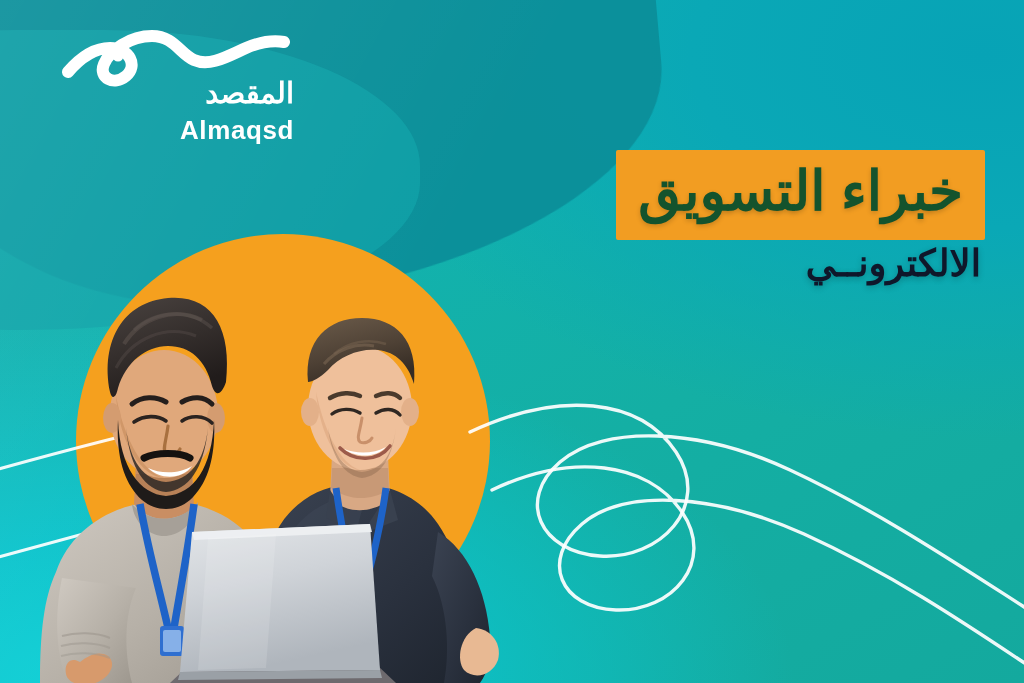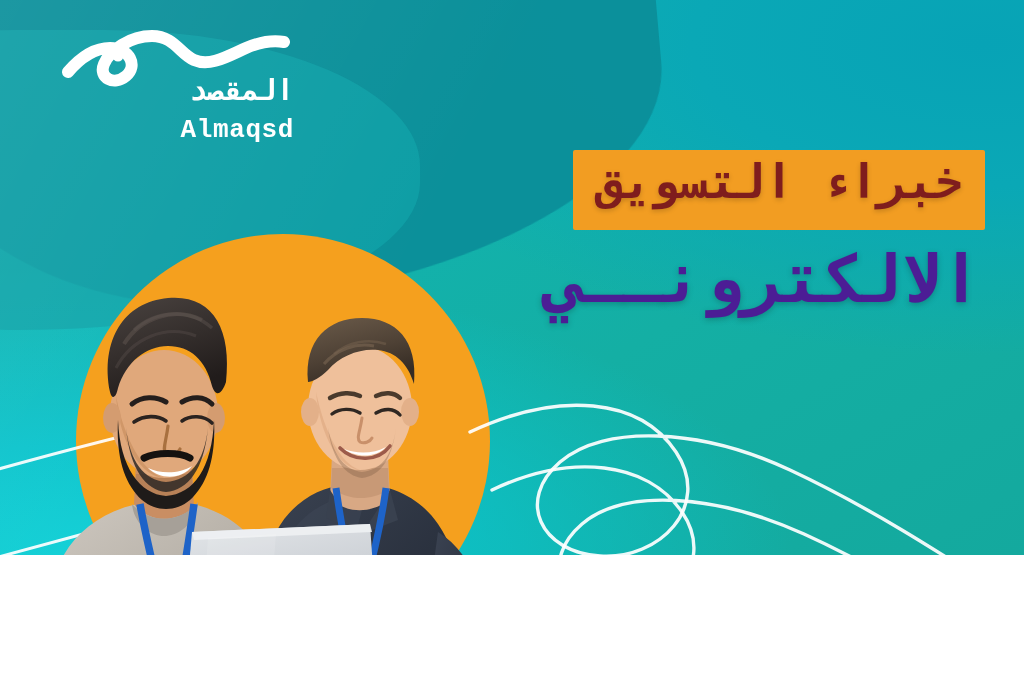--- a/index.html
+++ b/index.html
@@ -4,23 +4,23 @@
 <title>Almaqsd Marketing Banner</title>
 <style>
   html, body {
     margin: 0;
     padding: 0;
     background: #ffffff;
   }
   #banner {
     position: relative;
     width: 1024px;
-    height: 555px;
+    height: 683px;
     overflow: hidden;
-    font-family: Liberation Mono, monospace;
+    font-family: Liberation Sans, sans-serif;
     background: #0FB8B8;
     user-select: none;
   }
 
   
   .bg-base {
     position: absolute;
     inset: 0;
     background:
       radial-gradient(120% 90% at 8% 100%, #0FD0D6 0%, #0CC4CC 22%, rgba(12,196,204,0) 58%),
@@ -145,35 +145,34 @@
     direction: rtl;
   }
   .headline-band {
     display: inline-block;
     background: #F29D22;
     padding: 6px 22px 14px 22px;
     border-radius: 2px;
   }
   .headline-line1 {
     display: block;
-    color: #7f1d1d;
-    font-size: 47px;
+    color: #14532d;
+    font-size: 55px;
     font-weight: 700;
     line-height: 1.28;
     letter-spacing: 0px;
     text-shadow: 0 2px 5px rgba(0,0,0,.18);
     white-space: nowrap;
   }
   .headline-line2 {
     display: block;
-    color: #4c1d95;
-    font-size: 66px;
+    color: #0f172a;
+    font-size: 37px;
     font-weight: 700;
     line-height: 1.3;
-    margin-top: 12px;
     padding-right: 4px;
     text-shadow: 0 2px 6px rgba(0,0,0,.22);
     white-space: nowrap;
   }
 </style>
 </head>
 <body>
 
 <div id="banner">
 

